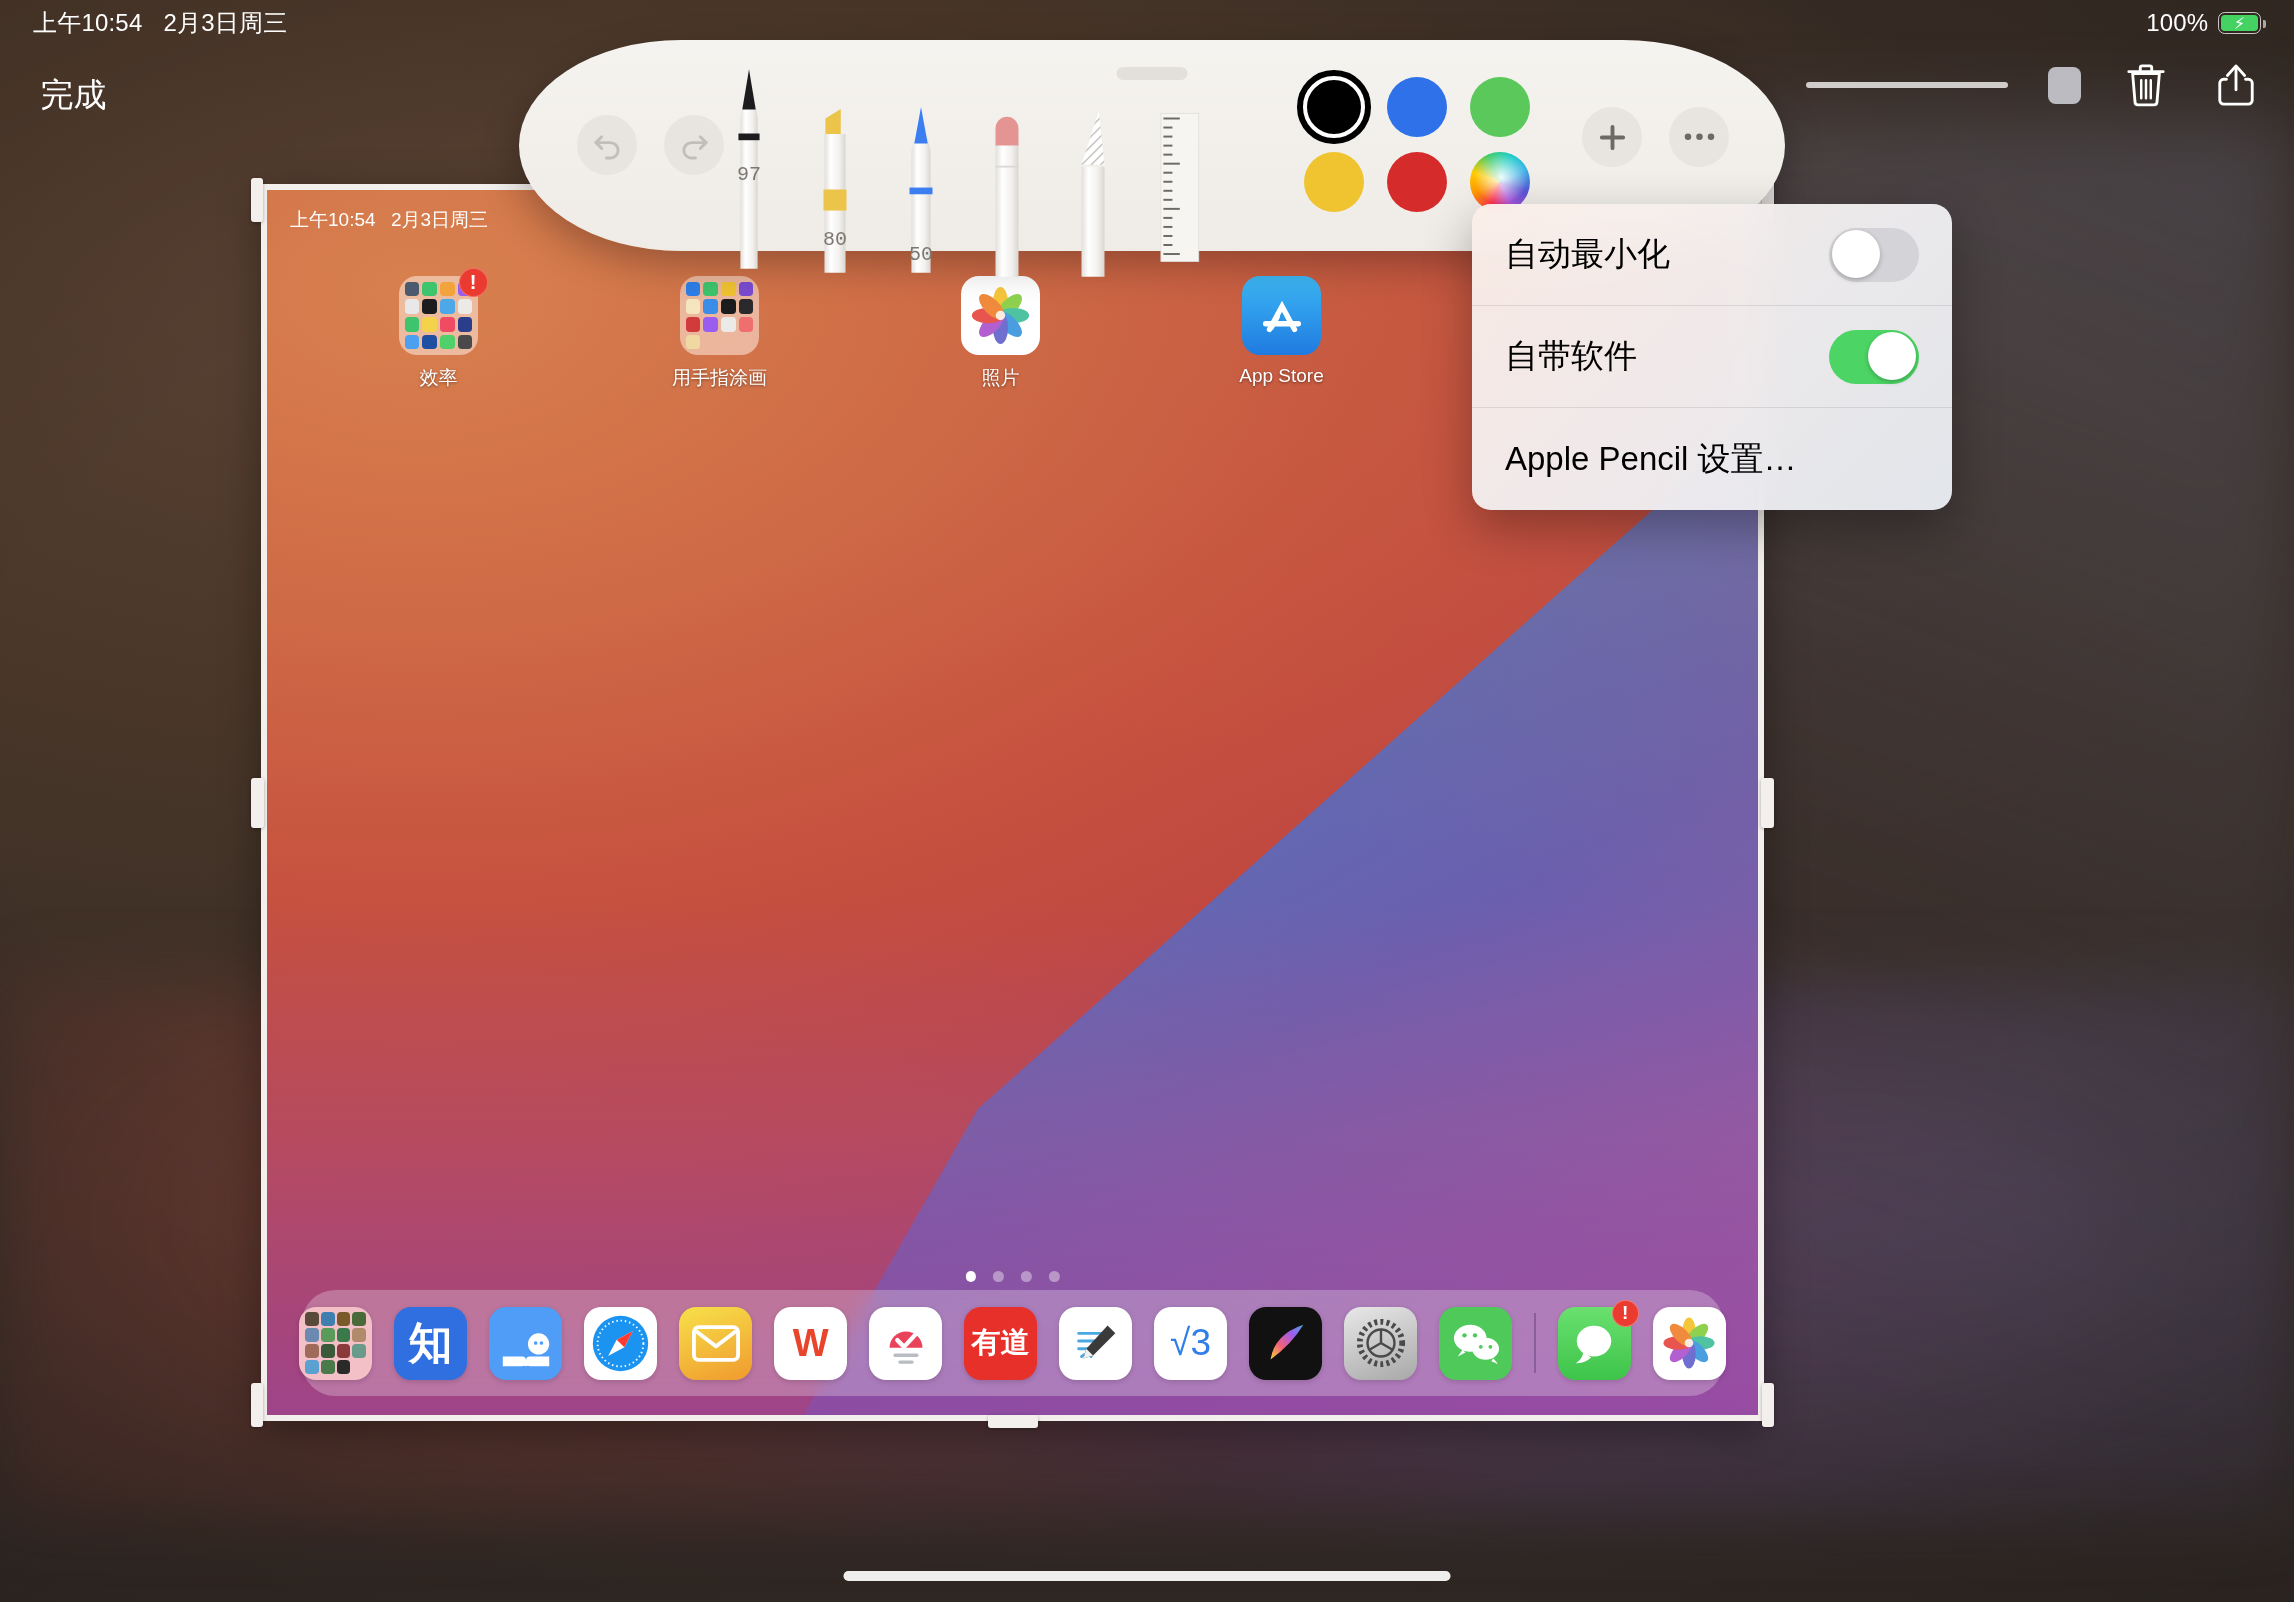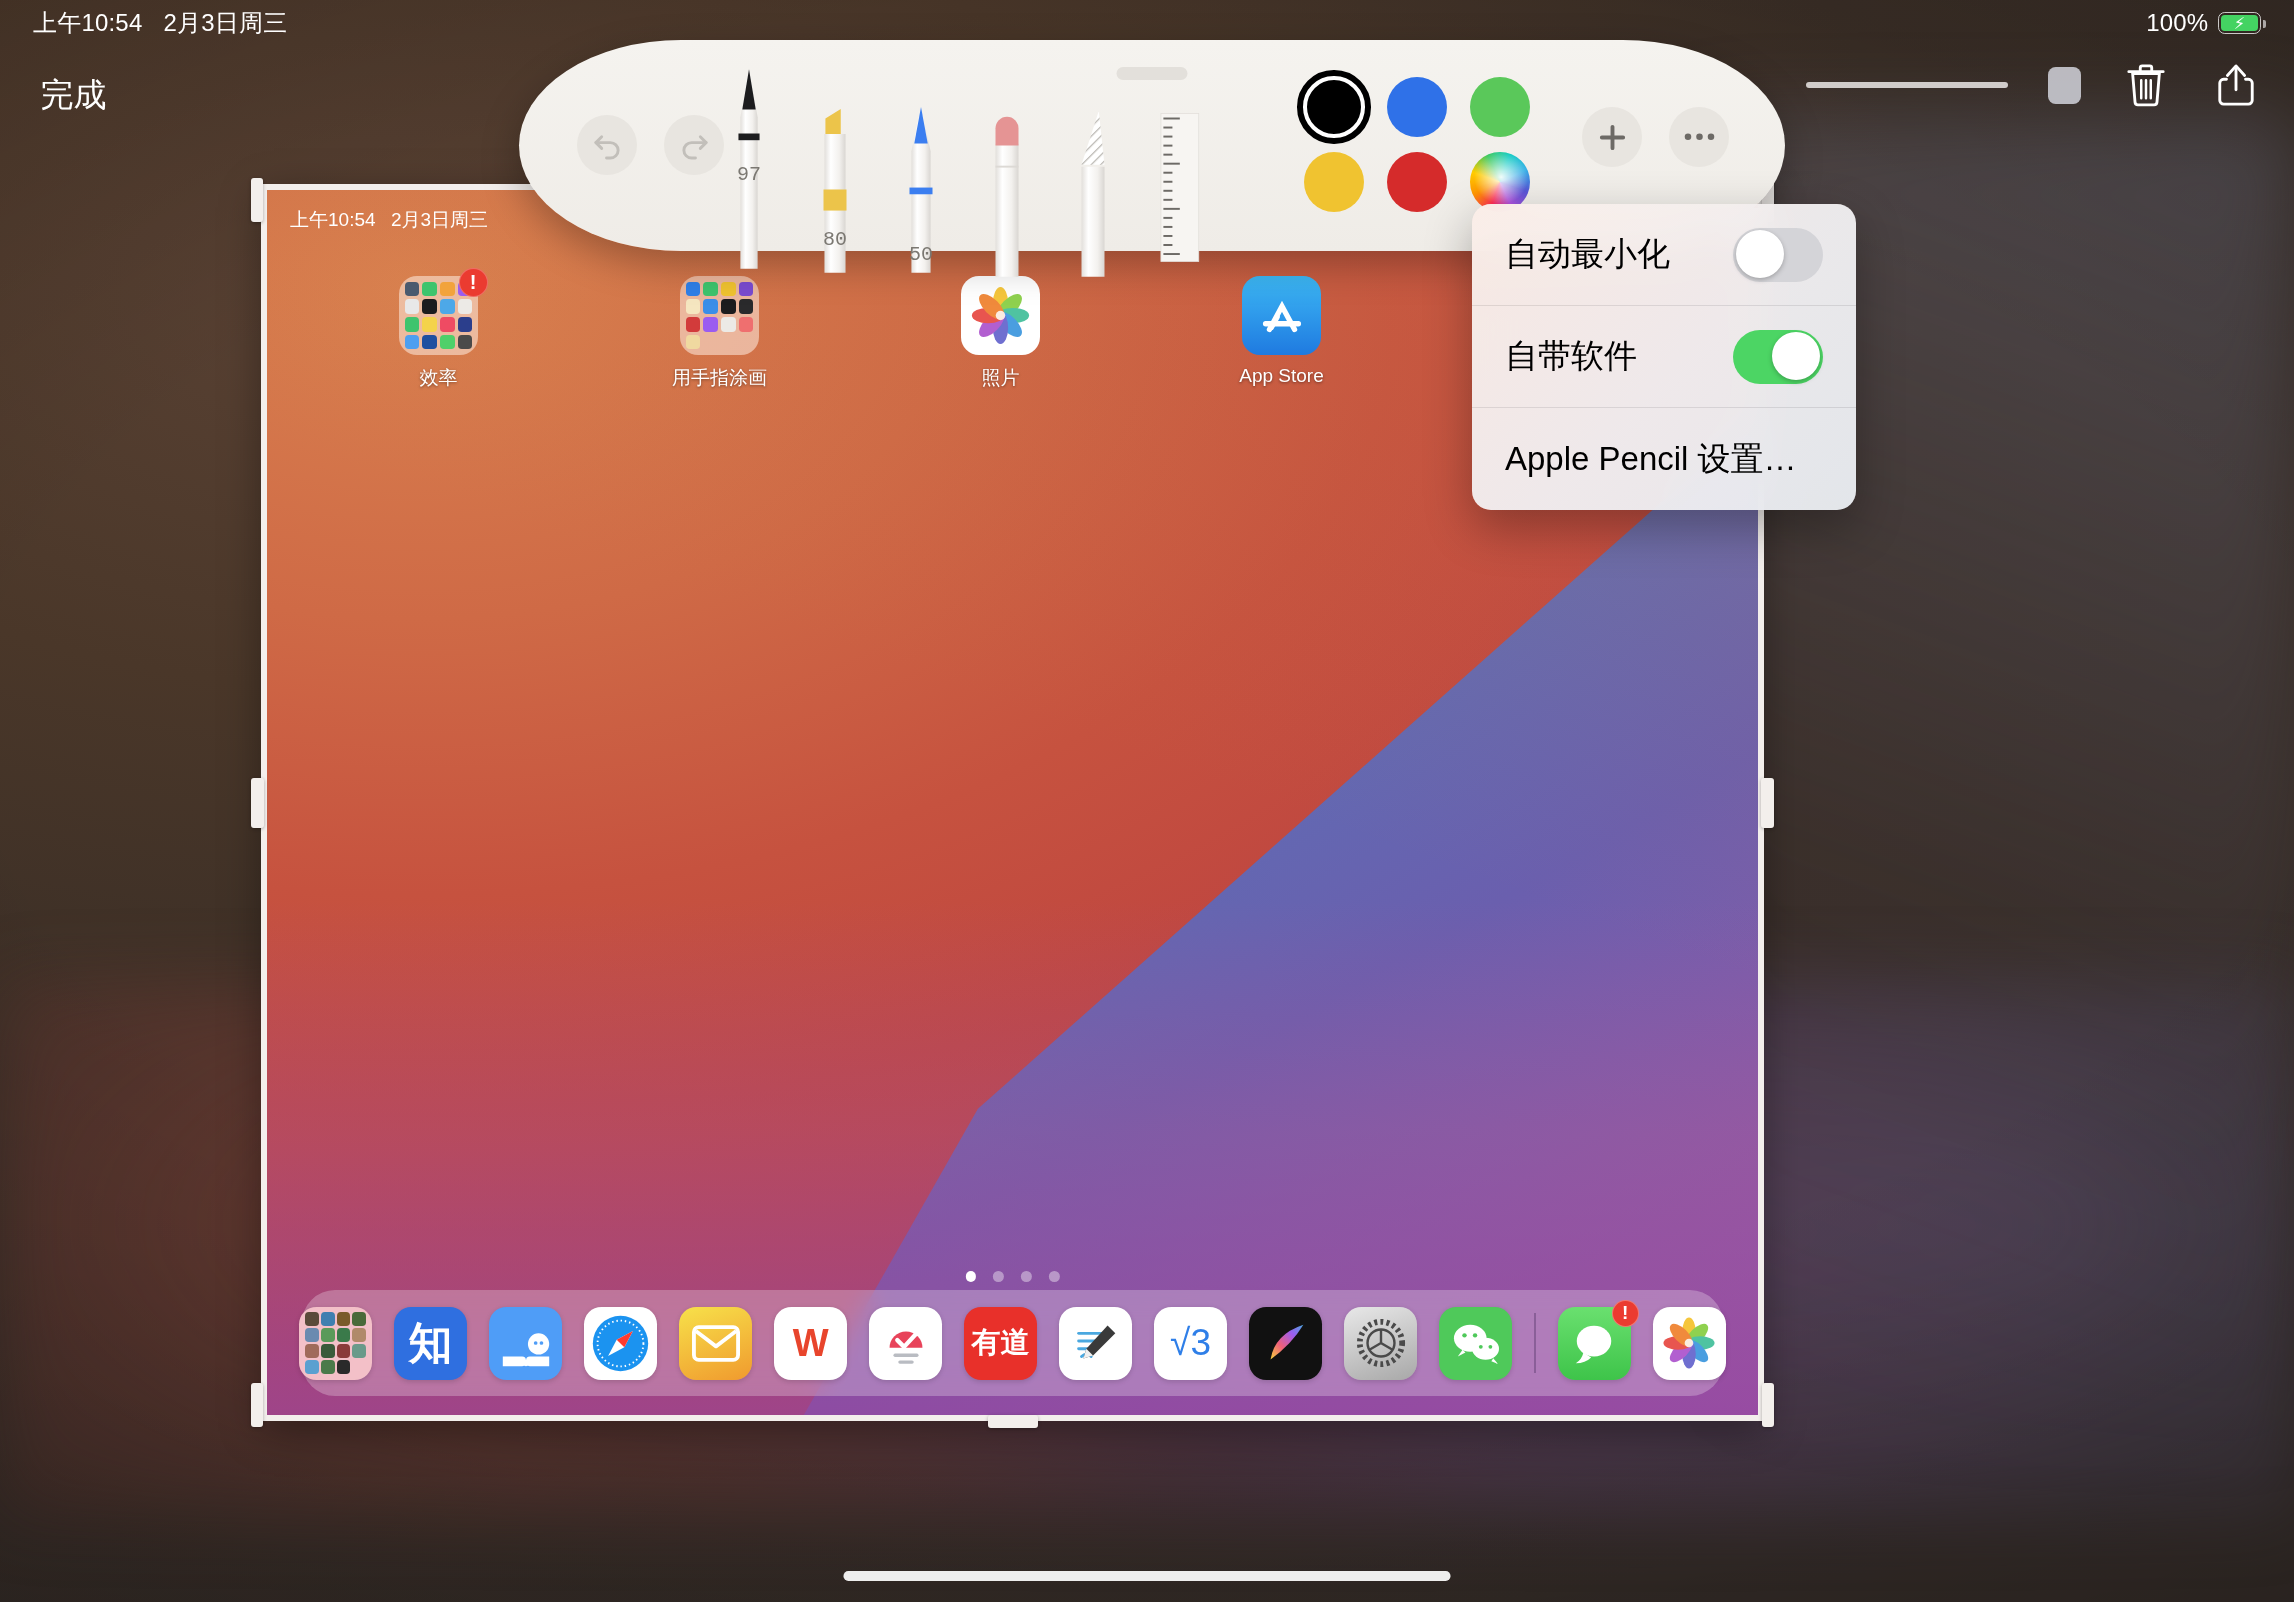--- a/index.html
+++ b/index.html
@@ -292,21 +292,21 @@
   }
 
   .tb-actions {
     position: absolute; right: 56px; top: 67px;
     display: flex; align-items: center; gap: 27px;
   }
 
   
   .popup {
     position: absolute; left: 1472px; top: 204px;
-    width: 384px; border-radius: 19px;
+    width: 480px; border-radius: 19px;
     background: linear-gradient(135deg, rgba(250,238,232,0.97) 0%, rgba(240,238,240,0.97) 55%, rgba(232,235,240,0.97) 100%);
     backdrop-filter: blur(21px);
     box-shadow: 0 17.3px 48px rgba(0,0,0,0.3);
     z-index: 35; overflow: hidden;
   }
   .popup-row {
     height: 102px; display: flex; align-items: center; justify-content: space-between;
     padding: 0 33px; cursor: pointer;
     border-bottom: 1px solid rgba(60,60,67,0.13);
   }

